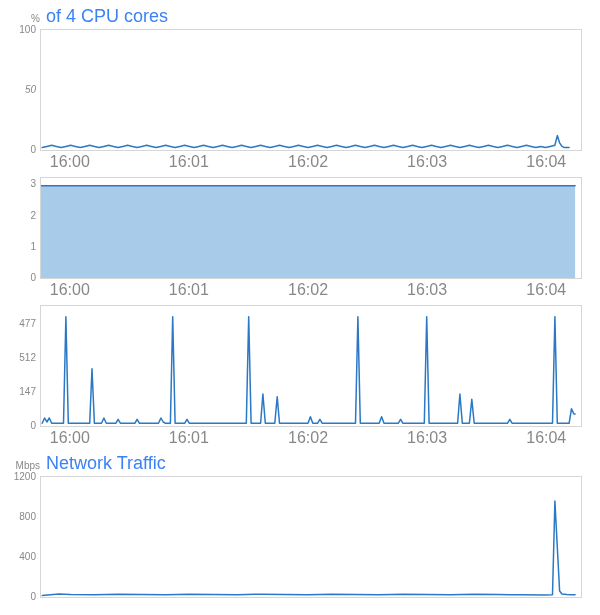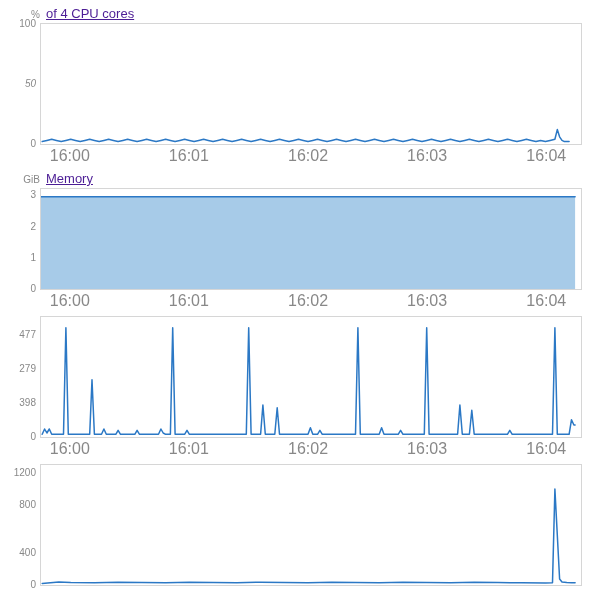--- a/index.html
+++ b/index.html
@@ -1,20 +1,20 @@
 <!DOCTYPE html>
 <html><head>
 <meta charset="utf-8">
 <style>
   html,body{margin:0;padding:0;background:#fff;font-family:"Segoe UI",Arial,sans-serif;font-size:11px;color:#777;}
   .page{width:600px;box-sizing:border-box;padding:6px 18px 6px 10px;}
   .chart-block{margin-bottom:12px;}
   .chart-header{display:flex;align-items:baseline;margin-bottom:2px;}
   .unit-label{width:30px;text-align:right;padding-right:6px;color:#888;font-size:10px;}
-  .title-label{color:#4c1d95;font-size:13px;text-decoration:underline;}
+  .title-label{color:#3b82f6;font-size:18px;}
   .plot-row{display:flex;}
   .yaxis{width:30px;position:relative;flex:0 0 30px;}
   .ytick{position:absolute;right:4px;transform:translateY(-50%);font-size:10px;color:#888;}
   .plotbox{flex:1;position:relative;border:1px solid #d6d6d6;background:#fff;}
   .plotbox svg{display:block;width:100%;height:100%;}
   .xaxis{display:flex;margin-left:30px;position:relative;height:14px;}
   .xtick{position:absolute;transform:translateX(-50%);font-size:16px;color:#888;top:2px;}
   .fill-area{fill:#a7cbe8;stroke:none;}
   .line-stroke{fill:none;stroke:#2b78c5;stroke-width:1.5;stroke-linejoin:round;stroke-linecap:round;}
 </style>
@@ -41,24 +41,20 @@
       </div>
       <div class="xaxis">
         <div class="xtick" style="left: 5.49451%;">16:00</div>
         <div class="xtick" style="left: 27.4725%;">16:01</div>
         <div class="xtick" style="left: 49.4505%;">16:02</div>
         <div class="xtick" style="left: 71.4286%;">16:03</div>
         <div class="xtick" style="left: 93.4066%;">16:04</div>
       </div>
     </div>
     <div class="chart-block">
-      <div class="chart-header">
-        <div class="unit-label">GiB</div>
-        <div class="title-label">Memory</div>
-      </div>
       <div class="plot-row">
         <div class="yaxis" style="height: 100px;">
           <div class="ytick" style="top: 100px;">0</div>
           <div class="ytick" style="top: 68.75px;">1</div>
           <div class="ytick" style="top: 37.5px;">2</div>
           <div class="ytick" style="top: 6.25px;">3</div>
         </div>
         <div class="plotbox" style="height: 100px;">
           <svg viewBox="0 0 540 100" preserveAspectRatio="none">
             <path d="M0.0 100.0 L0.0 7.8 L534.1 7.8 L534.1 100.0 Z" class="fill-area"></path>
@@ -71,45 +67,49 @@
         <div class="xtick" style="left: 27.4725%;">16:01</div>
         <div class="xtick" style="left: 49.4505%;">16:02</div>
         <div class="xtick" style="left: 71.4286%;">16:03</div>
         <div class="xtick" style="left: 93.4066%;">16:04</div>
       </div>
     </div>
     <div class="chart-block">
       <div class="plot-row">
         <div class="yaxis" style="height: 120px;">
           <div class="ytick" style="top: 120px;">0</div>
-          <div class="ytick" style="top: 85.8667px;">398</div>
-          <div class="ytick" style="top: 51.7333px;">279</div>
+          <div class="ytick" style="top: 85.8667px;">147</div>
+          <div class="ytick" style="top: 51.7333px;">512</div>
           <div class="ytick" style="top: 17.6px;">477</div>
         </div>
         <div class="plotbox" style="height: 120px;">
           <svg viewBox="0 0 540 120" preserveAspectRatio="none">
             <path d="M1.2 117.3 L3.6 112.0 L5.9 116.0 L8.3 112.0 L10.7 117.3 L22.5 117.3 L24.9 10.7 L27.3 117.3 L29.7 117.3 L48.7 117.3 L51.0 62.7 L53.4 117.3 L55.8 117.3 L60.5 117.3 L62.9 112.0 L65.3 117.3 L74.8 117.3 L77.1 113.3 L79.5 117.3 L93.8 117.3 L96.1 113.3 L98.5 117.3 L117.5 117.3 L119.9 112.0 L122.2 116.0 L124.6 117.3 L129.4 117.3 L131.7 10.7 L134.1 117.3 L143.6 117.3 L146.0 113.3 L148.4 117.3 L205.3 117.3 L207.7 10.7 L210.1 117.3 L212.4 117.3 L219.6 117.3 L221.9 88.0 L224.3 117.3 L233.8 117.3 L236.2 90.7 L238.5 117.3 L267.0 117.3 L269.4 110.7 L271.8 117.3 L276.5 117.3 L278.9 113.3 L281.3 117.3 L314.5 117.3 L316.9 10.7 L319.3 117.3 L321.6 117.3 L338.2 117.3 L340.6 110.7 L343.0 117.3 L357.2 117.3 L359.6 113.3 L362.0 117.3 L383.3 117.3 L385.7 10.7 L388.1 117.3 L390.5 117.3 L416.6 117.3 L418.9 88.0 L421.3 117.3 L428.4 117.3 L430.8 93.3 L433.2 117.3 L466.4 117.3 L468.8 113.3 L471.2 117.3 L511.5 117.3 L513.9 10.7 L516.3 117.3 L518.6 117.3 L528.1 117.3 L530.5 102.7 L532.9 108.0 L534.1 108.0 " class="line-stroke"></path>
           </svg>
         </div>
       </div>
       <div class="xaxis">
         <div class="xtick" style="left: 5.49451%;">16:00</div>
         <div class="xtick" style="left: 27.4725%;">16:01</div>
         <div class="xtick" style="left: 49.4505%;">16:02</div>
         <div class="xtick" style="left: 71.4286%;">16:03</div>
         <div class="xtick" style="left: 93.4066%;">16:04</div>
       </div>
     </div>
     <div class="chart-block">
+      <div class="chart-header">
+        <div class="unit-label">Mbps</div>
+        <div class="title-label">Network Traffic</div>
+      </div>
       <div class="plot-row">
         <div class="yaxis" style="height: 120px;">
           <div class="ytick" style="top: 120px;">0</div>
-          <div class="ytick" style="top: 88px; text-align: right;">400</div>
+          <div class="ytick" style="top: 80px; text-align: right;">400</div>
           <div class="ytick" style="top: 40px;">800</div>
-          <div class="ytick" style="top: 8px;">1200</div>
+          <div class="ytick" style="top: 0px;">1200</div>
         </div>
         <div class="plotbox" style="height: 120px;">
           <svg viewBox="0 0 540 120" preserveAspectRatio="none">
             <path d="M1.2 118.5 L17.8 117.0 L29.7 117.5 L53.4 117.8 L77.1 117.2 L100.9 117.5 L124.6 117.8 L148.4 117.2 L172.1 117.5 L195.8 117.8 L219.6 117.2 L243.3 117.5 L267.0 117.8 L290.8 117.2 L314.5 117.5 L338.2 117.8 L362.0 117.2 L385.7 117.5 L409.5 117.8 L433.2 117.2 L456.9 117.5 L480.7 117.8 L504.4 118.0 L511.5 117.8 L513.9 24.0 L516.3 70.0 L518.6 114.0 L521.0 117.0 L525.8 117.5 L530.5 117.8 L534.1 117.8 " class="line-stroke"></path>
           </svg>
         </div>
       </div>
     </div>
   </div>
 

